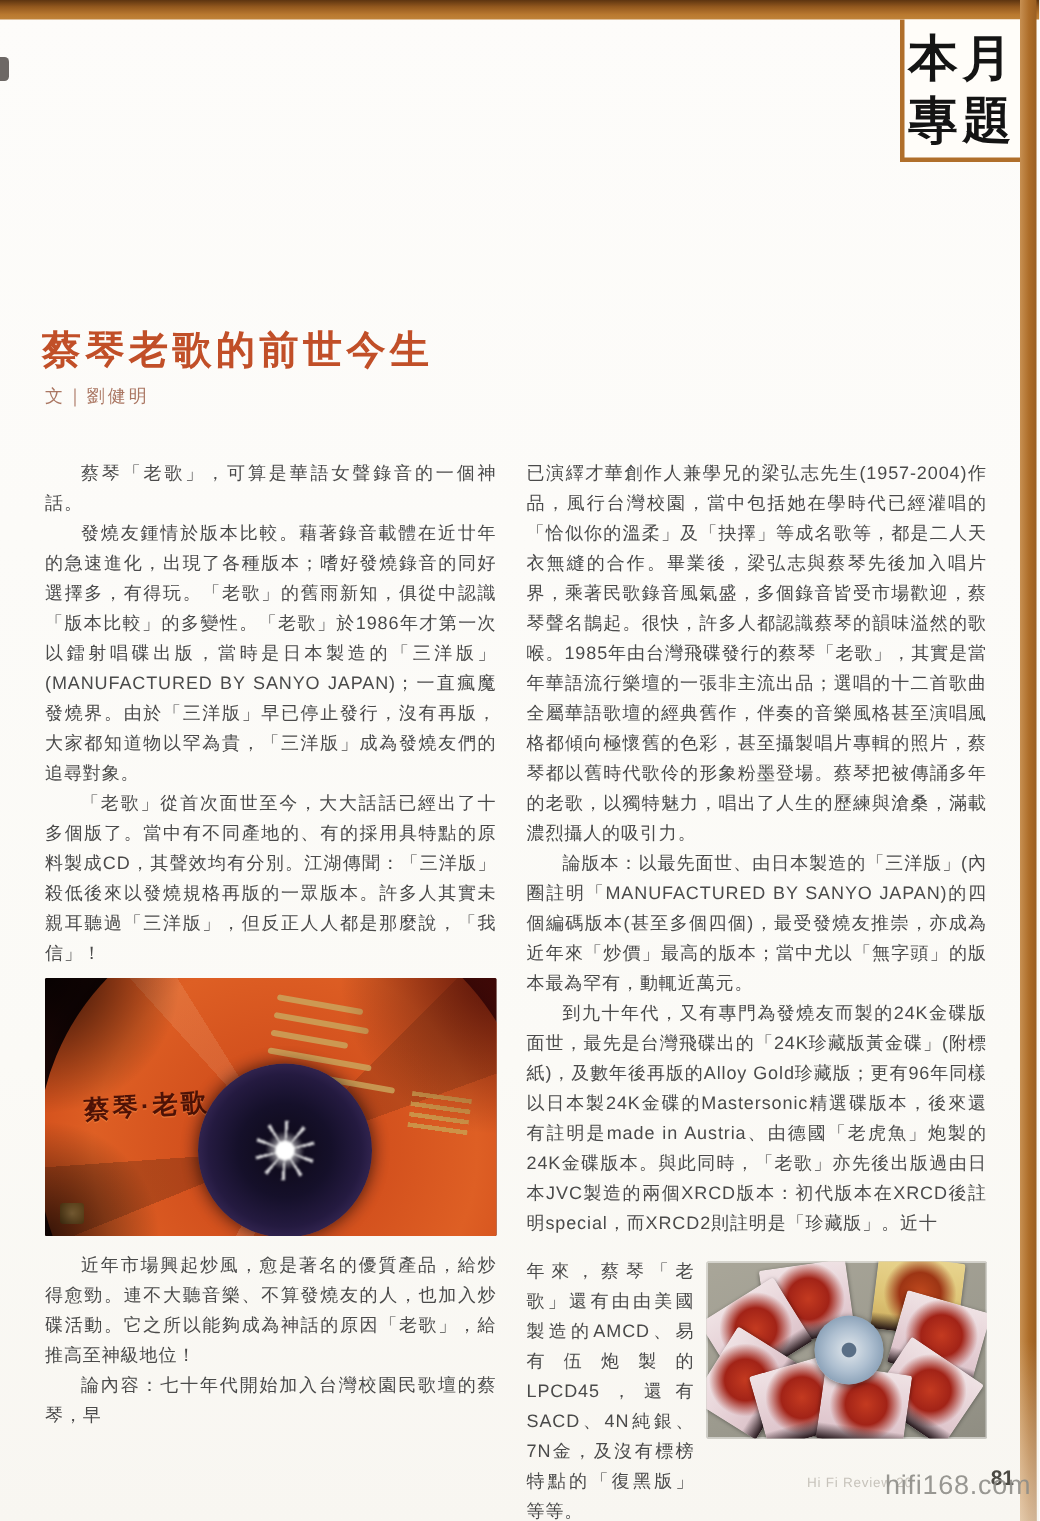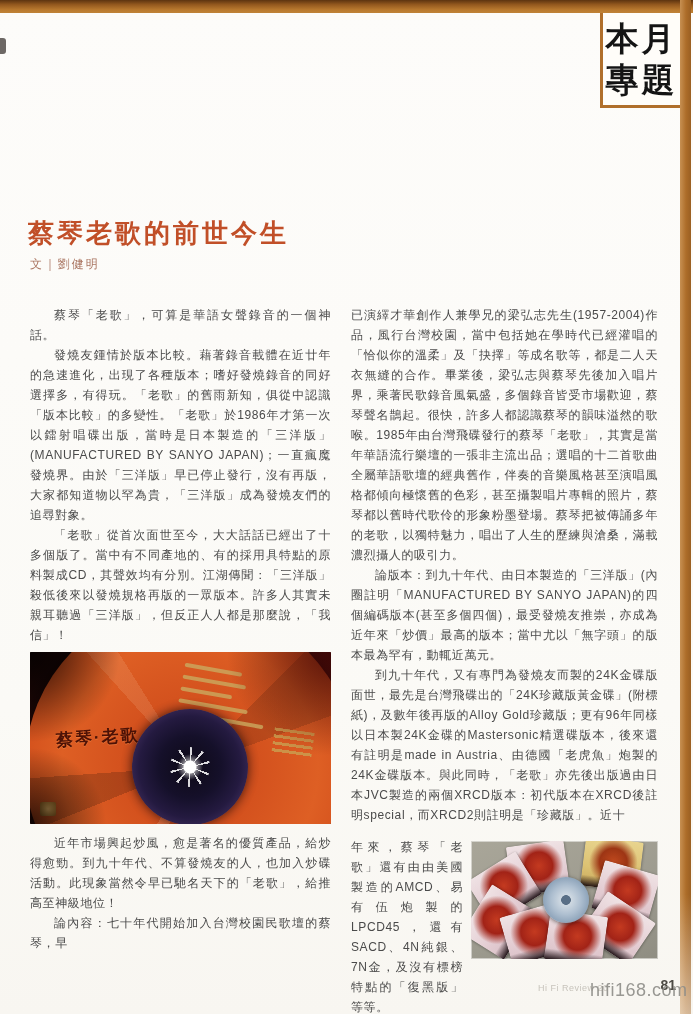--- a/index.html
+++ b/index.html
@@ -200,27 +200,27 @@
         </div>
       <div class="matrix-block"></div>
       <div class="disc-label">蔡琴·老歌</div>
       <div class="hub">
         <div class="starburst"></div>
       </div>
       <div class="gold-emblem"></div>
       <div class="photo-vignette"></div>
     </div>
 
-    <p>近年市場興起炒風，愈是著名的優質產品，給炒得愈勁。到九十年代、不算發燒友的人，也加入炒碟活動。此現象當然令早已馳名天下的「老歌」，給推高至神級地位！</p>
+    <p>近年市場興起炒風，愈是著名的優質產品，給炒得愈勁。連不大聽音樂、不算發燒友的人，也加入炒碟活動。它之所以能夠成為神話的原因「老歌」，給推高至神級地位！</p>
     <p>論內容：七十年代開始加入台灣校園民歌壇的蔡琴，早</p>
   </div>
 
   <div class="col col-right">
     <p class="cont">已演繹才華創作人兼學兄的梁弘志先生(1957-2004)作品，風行台灣校園，當中包括她在學時代已經灌唱的「恰似你的溫柔」及「抉擇」等成名歌等，都是二人天衣無縫的合作。畢業後，梁弘志與蔡琴先後加入唱片界，乘著民歌錄音風氣盛，多個錄音皆受市場歡迎，蔡琴聲名鵲起。很快，許多人都認識蔡琴的韻味溢然的歌喉。1985年由台灣飛碟發行的蔡琴「老歌」，其實是當年華語流行樂壇的一張非主流出品；選唱的十二首歌曲全屬華語歌壇的經典舊作，伴奏的音樂風格甚至演唱風格都傾向極懷舊的色彩，甚至攝製唱片專輯的照片，蔡琴都以舊時代歌伶的形象粉墨登場。蔡琴把被傳誦多年的老歌，以獨特魅力，唱出了人生的歷練與滄桑，滿載濃烈攝人的吸引力。</p>
-    <p>論版本：到九十年代、由日本製造的「三洋版」(內圈註明「MANUFACTURED BY SANYO JAPAN)的四個編碼版本(甚至多個四個)，最受發燒友推崇，亦成為近年來「炒價」最高的版本；當中尤以「無字頭」的版本最為罕有，動輒近萬元。</p>
+    <p>論版本：以最先面世、由日本製造的「三洋版」(內圈註明「MANUFACTURED BY SANYO JAPAN)的四個編碼版本(甚至多個四個)，最受發燒友推崇，亦成為近年來「炒價」最高的版本；當中尤以「無字頭」的版本最為罕有，動輒近萬元。</p>
     <p>到九十年代，又有專門為發燒友而製的24K金碟版面世，最先是台灣飛碟出的「24K珍藏版黃金碟」(附標紙)，及數年後再版的Alloy Gold珍藏版；更有96年同樣以日本製24K金碟的Mastersonic精選碟版本，後來還有註明是made in Austria、由德國「老虎魚」炮製的24K金碟版本。與此同時，「老歌」亦先後出版過由日本JVC製造的兩個XRCD版本：初代版本在XRCD後註明special，而XRCD2則註明是「珍藏版」。近十</p>
 
     <div class="wrap-row">
       <p class="cont wrap-text">年來，蔡琴「老歌」還有由由美國製造的AMCD、易有伍炮製的LPCD45，還有SACD、4N純銀、7N金，及沒有標榜特點的「復黑版」等等。</p>
 
       <div class="photo-collection">
         <div class="cd-case" style="left:38px;  top:2px;  transform:rotate(-8deg);"></div>
         <div class="cd-case gold" style="left:112px; top:-2px; transform:rotate(7deg);"></div>
         <div class="cd-case" style="left:4px;   top:22px; transform:rotate(-32deg);"></div>
         <div class="cd-case" style="left:126px; top:26px; transform:rotate(16deg);"></div>

